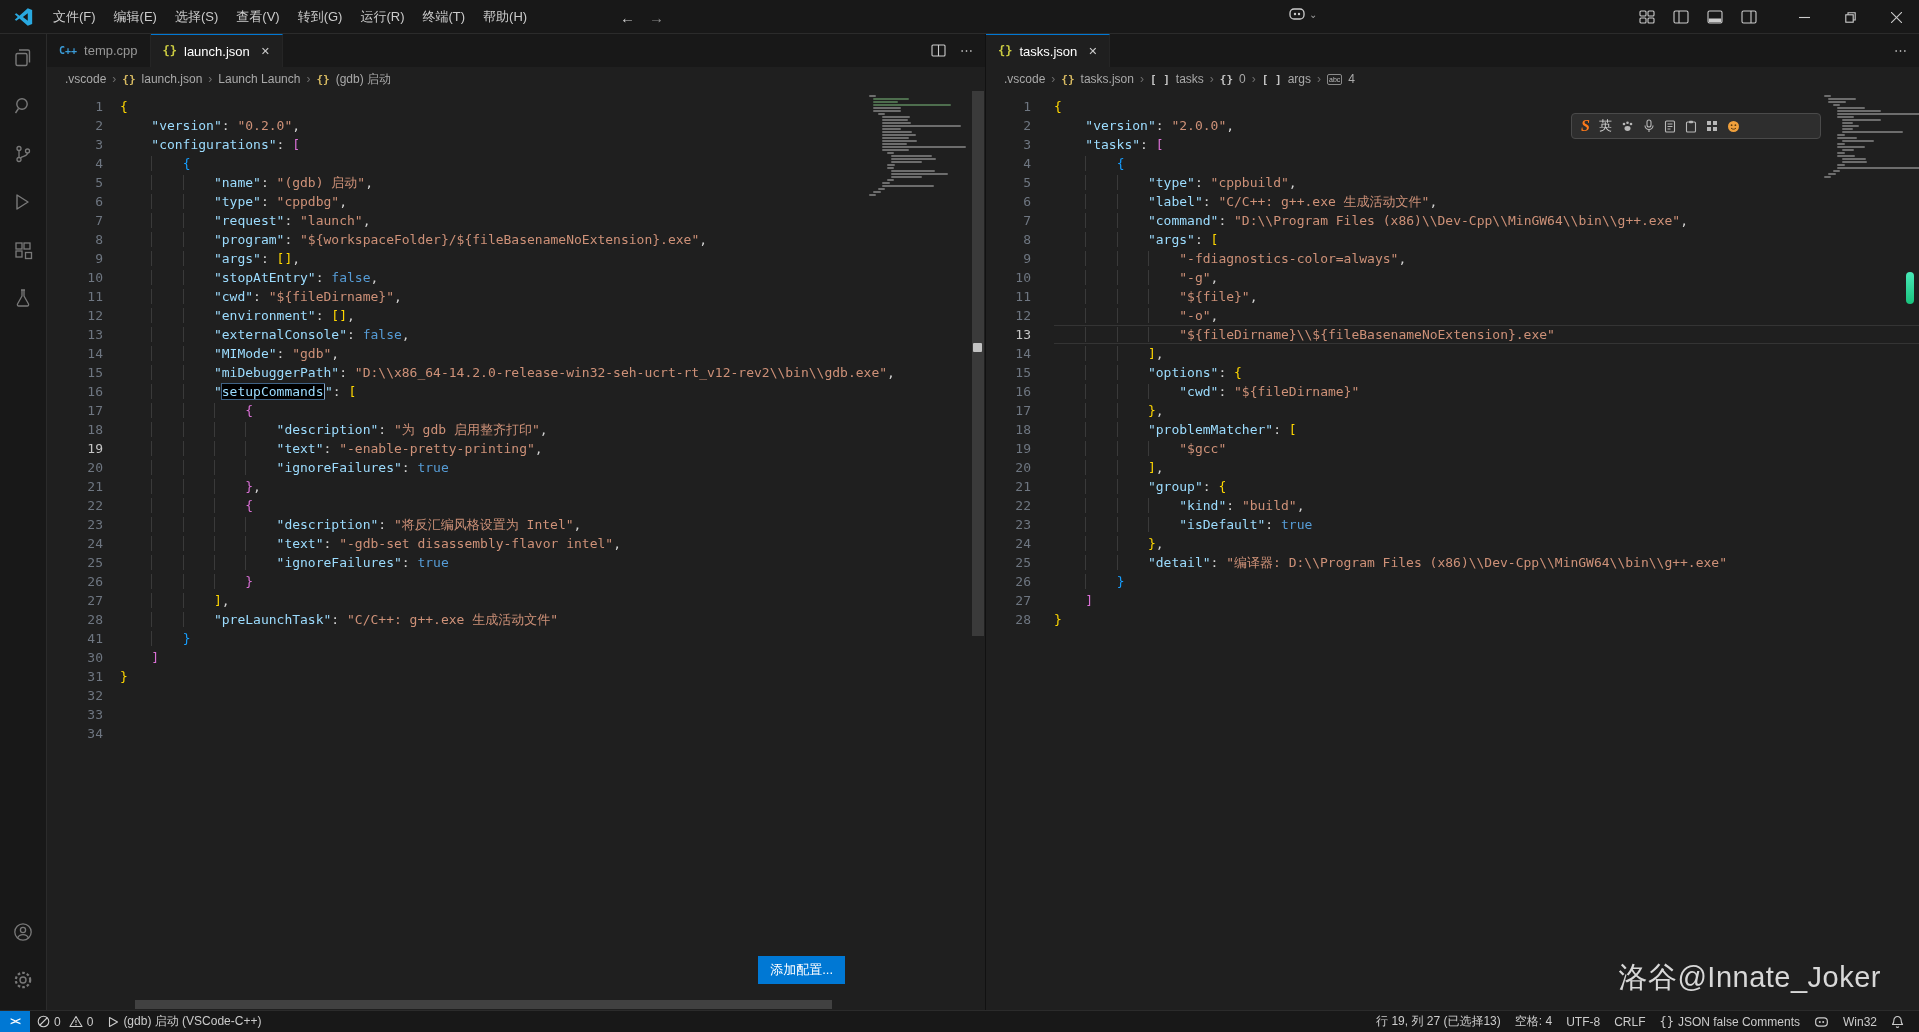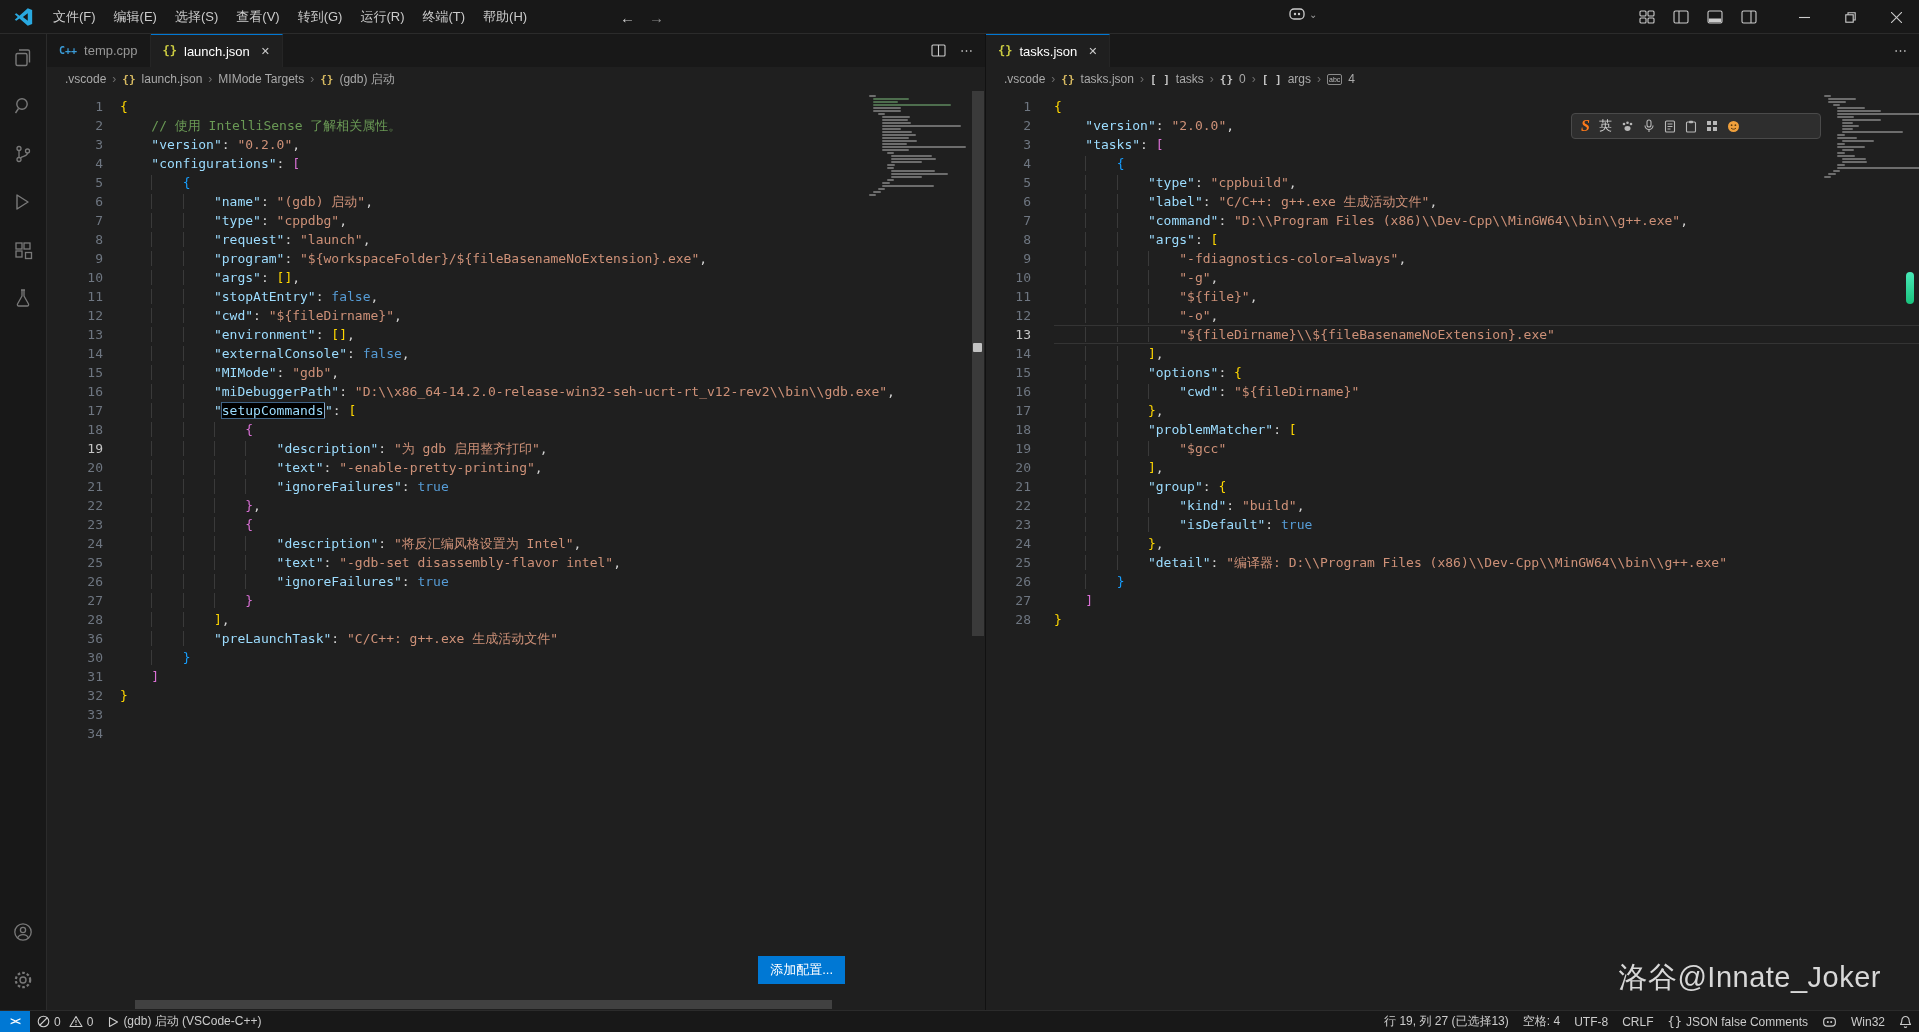--- a/index.html
+++ b/index.html
@@ -75,21 +75,21 @@
     border-radius:4px;display:flex;align-items:center;gap:9px;padding:0 9px;color:#d0d0d0;font-size:13px;}
   .ime .s-logo{color:#ff7a1a;font-weight:bold;font-size:16px;font-style:italic;font-family:"Liberation Serif",serif;}
   .green-pill{position:absolute;right:5px;top:238px;width:8px;height:32px;border-radius:4px;
     background:linear-gradient(#49e9b8,#19c37d);}
   
   .statusbar{position:absolute;left:0;bottom:0;width:1919px;height:22px;background:#181818;border-top:1px solid #2b2b2b;
     display:flex;align-items:center;color:#cccccc;font-size:12px;}
   .sb-remote{width:30px;height:22px;background:#0078d4;color:#ffffff;display:flex;align-items:center;
     justify-content:center;font-size:10px;font-weight:bold;letter-spacing:-1px;}
   .sb-item{display:flex;align-items:center;gap:4px;padding:0 7px;height:22px;}
-  .sb-right{margin-left:auto;display:flex;align-items:center;}
+  .sb-right{margin-left:auto;display:flex;align-items:center;padding-right:8px;}
   .watermark{position:absolute;right:38px;bottom:34px;color:#d8d8d8;font-size:29px;letter-spacing:.5px;}
   svg{display:block;}
 </style>
 </head>
 <body>
 
 <div class="titlebar">
   <svg class="vslogo" viewBox="0 0 24 24">
     <path fill="#29a9e0" d="M17.2 2.4 22 4.3v15.4l-4.8 1.9-9.1-8.1-3.4 2.6-1.7-1 3.3-3.1-3.3-3.1 1.7-1 3.4 2.6 9.1-8.1zm0 5.4-5.3 4.2 5.3 4.2V7.8z"></path>
   </svg>
@@ -234,21 +234,21 @@
         <span>⋯</span>
       </div>
     </div>
 
     <div class="breadcrumb">
       <span>.vscode</span>
       <span class="bc-sep">›</span>
       <span class="bc-ic yellow">{}</span>
       <span>launch.json</span>
       <span class="bc-sep">›</span>
-      <span>MIMode Targets</span>
+      <span>Launch Launch</span>
       <span class="bc-sep">›</span>
       <span class="bc-ic yellow">{}</span>
       <span>(gdb) 启动</span>
     </div>
 
     <div class="editor">
       <div class="gutter" id="gut-left">
           <div class="ln">1</div>
           <div class="ln">2</div>
           <div class="ln">3</div>
@@ -270,30 +270,29 @@
           <div class="ln on">19</div>
           <div class="ln">20</div>
           <div class="ln">21</div>
           <div class="ln">22</div>
           <div class="ln">23</div>
           <div class="ln">24</div>
           <div class="ln">25</div>
           <div class="ln">26</div>
           <div class="ln">27</div>
           <div class="ln">28</div>
-          <div class="ln">36</div>
+          <div class="ln">41</div>
           <div class="ln">30</div>
           <div class="ln">31</div>
           <div class="ln">32</div>
           <div class="ln">33</div>
           <div class="ln">34</div>
         </div>
       <div class="code" id="code-left">
           <div class="cl"><span style="color:#ffd700">{</span></div>
-          <div class="cl"><span class="">    </span><span class="cm">// 使用 IntelliSense 了解相关属性。</span></div>
           <div class="cl"><span class="">    </span><span style="color:#9cdcfe">"version"</span><span class="pc">: </span><span style="color:#ce9178">"0.2.0"</span><span class="pc">,</span></div>
           <div class="cl"><span class="">    </span><span style="color:#9cdcfe">"configurations"</span><span class="pc">: </span><span style="color:#da70d6">[</span></div>
           <div class="cl"><span class="">    </span><span class="ig">    </span><span style="color:#179fff">{</span></div>
           <div class="cl"><span class="">    </span><span class="ig">    </span><span class="ig">    </span><span style="color:#9cdcfe">"name"</span><span class="pc">: </span><span style="color:#ce9178">"(gdb) 启动"</span><span class="pc">,</span></div>
           <div class="cl"><span class="">    </span><span class="ig">    </span><span class="ig">    </span><span style="color:#9cdcfe">"type"</span><span class="pc">: </span><span style="color:#ce9178">"cppdbg"</span><span class="pc">,</span></div>
           <div class="cl"><span class="">    </span><span class="ig">    </span><span class="ig">    </span><span style="color:#9cdcfe">"request"</span><span class="pc">: </span><span style="color:#ce9178">"launch"</span><span class="pc">,</span></div>
           <div class="cl"><span class="">    </span><span class="ig">    </span><span class="ig">    </span><span style="color:#9cdcfe">"program"</span><span class="pc">: </span><span style="color:#ce9178">"${workspaceFolder}/${fileBasenameNoExtension}.exe"</span><span class="pc">,</span></div>
           <div class="cl"><span class="">    </span><span class="ig">    </span><span class="ig">    </span><span style="color:#9cdcfe">"args"</span><span class="pc">: </span><span style="color:#ffd700">[</span><span style="color:#ffd700">]</span><span class="pc">,</span></div>
           <div class="cl"><span class="">    </span><span class="ig">    </span><span class="ig">    </span><span style="color:#9cdcfe">"stopAtEntry"</span><span class="pc">: </span><span class="kw">false</span><span class="pc">,</span></div>
           <div class="cl"><span class="">    </span><span class="ig">    </span><span class="ig">    </span><span style="color:#9cdcfe">"cwd"</span><span class="pc">: </span><span style="color:#ce9178">"${fileDirname}"</span><span class="pc">,</span></div>

